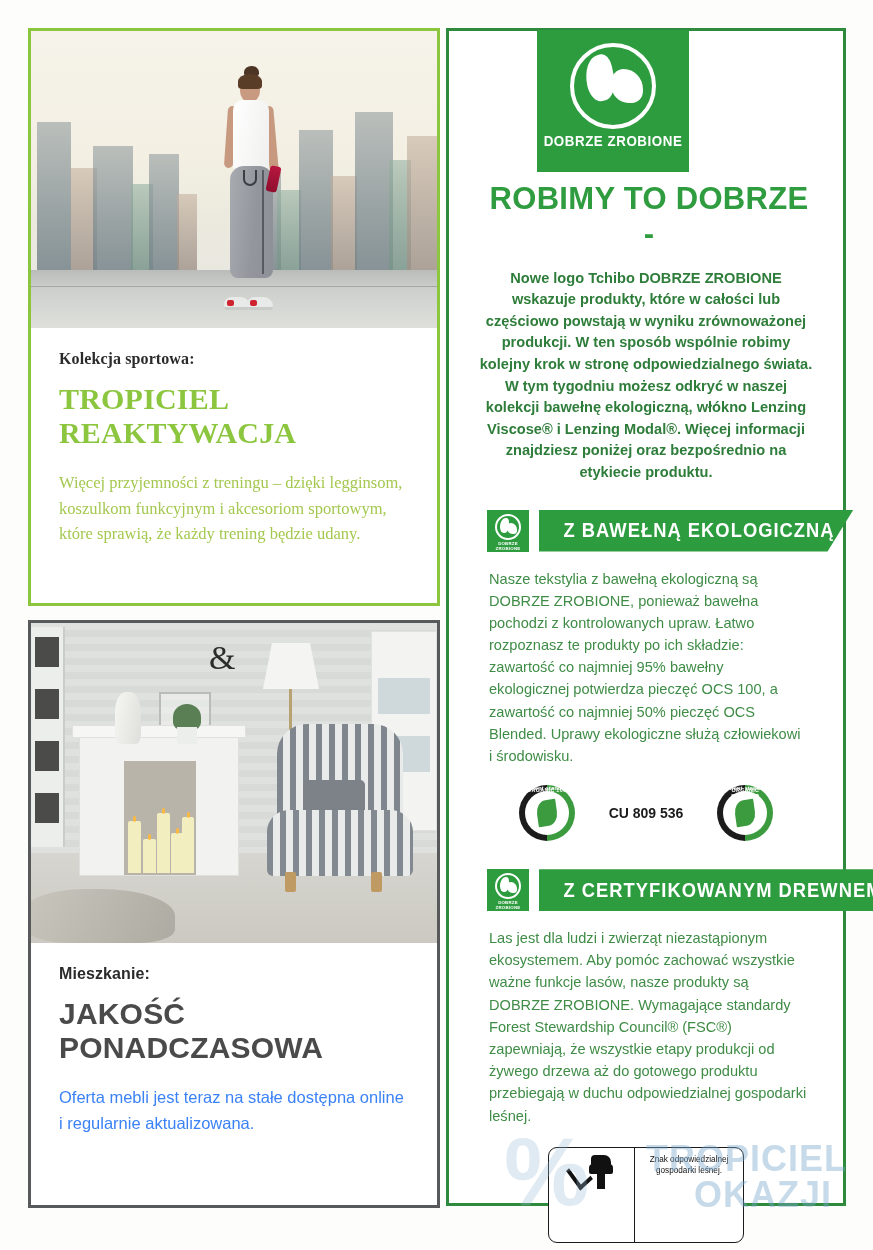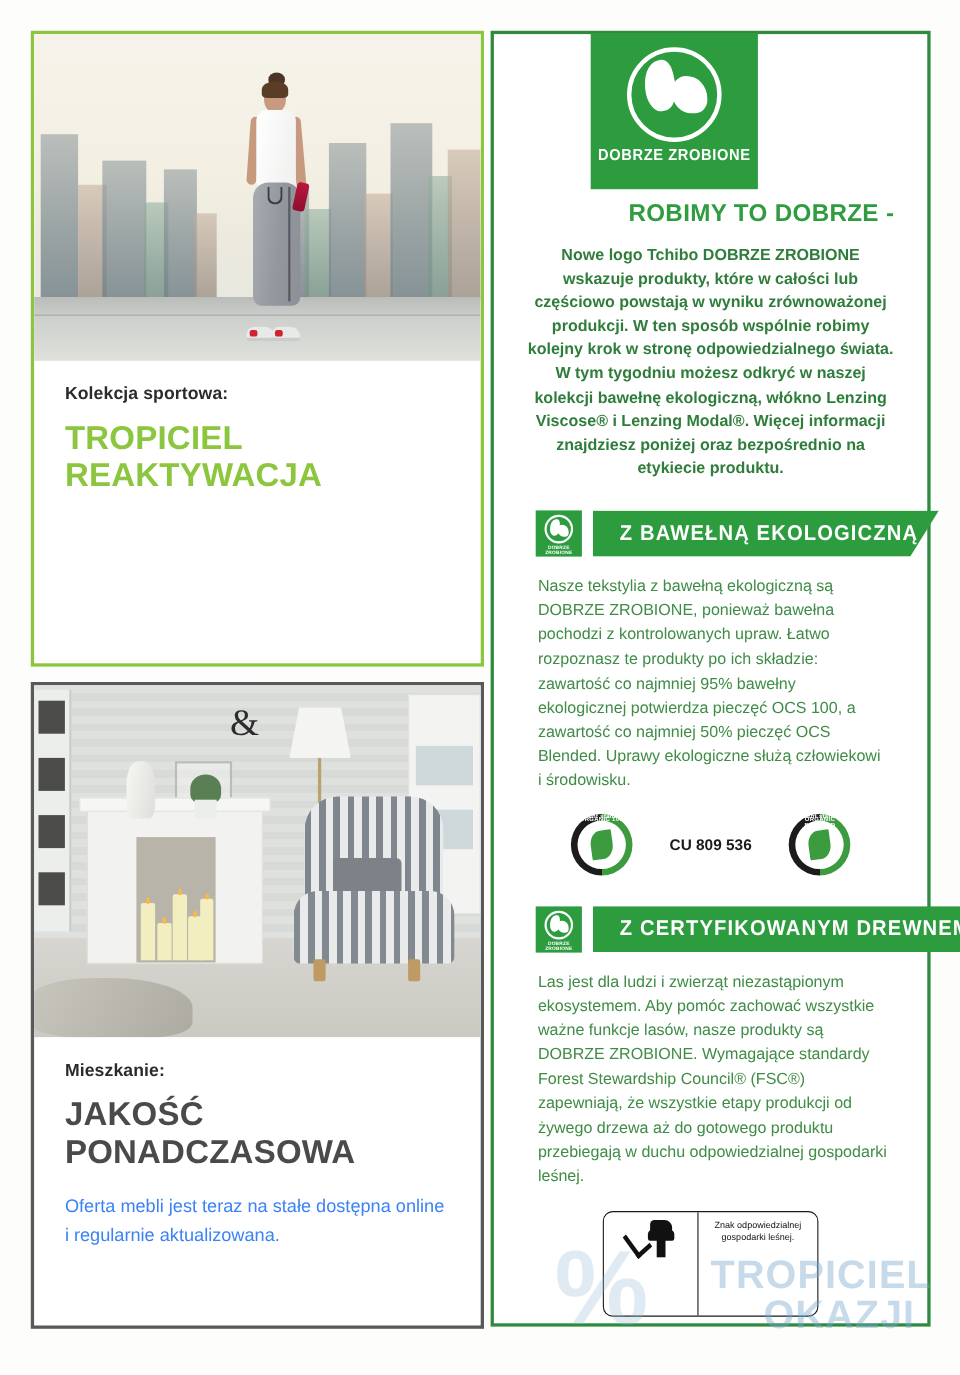--- a/index.html
+++ b/index.html
@@ -19,20 +19,21 @@
   .left-col { position: absolute; left: 0; top: 0; width: 450px; height: 1250px; }
 
   .card {
     position: absolute;
     background: #ffffff;
     overflow: hidden;
   }
   .card-sport {
     left: 28px; top: 28px; width: 412px; height: 578px;
     border: 3px solid #8cc63f;
+    font-family: Liberation Serif, serif;
   }
   .card-home {
     left: 28px; top: 620px; width: 412px; height: 588px;
     border: 3px solid #58595b;
   }
 
   .photo { position: relative; width: 100%; height: 297px; overflow: hidden; }
   .photo-home { height: 320px; }
 
   
@@ -166,22 +167,22 @@
     background: #ffffff; border-radius: 40% 60% 35% 55%;
   }
   .dz-logo .dz-text {
     font-size: 14.5px; font-weight: bold; letter-spacing: .6px;
     font-family: "Liberation Sans Narrow", "Liberation Sans", sans-serif;
     transform: scaleX(.92); white-space: nowrap;
   }
 
   .rp-inner { padding: 150px 30px 0 30px; text-align: center; }
   .rp-title {
-    color: #2f9c3f; font-size: 22px; font-weight: bold; line-height: 1.14;
-    letter-spacing: .3px; text-align: right; padding-left: 6px;
+    color: #2f9c3f; font-size: 31px; font-weight: bold; line-height: 1.14;
+    letter-spacing: .3px; text-align: center; padding-left: 6px;
   }
   .rp-intro {
     margin-top: 16px; color: #2f7d3a; font-size: 14.6px; line-height: 1.48;
     font-weight: bold; text-align: center;
   }
 
   .banner { position: relative; margin: 26px 0 0 8px; height: 42px; display: flex; align-items: center; }
   .banner .badge {
     width: 42px; height: 42px; background: #2d9c3f; flex: 0 0 42px;
     position: relative; color: #fff; text-align: center;
@@ -291,20 +292,21 @@
           <div class="shoe l"></div>
             <div class="shoe r"></div>
         </div>
       </div>
       <div class="card-body">
         <div class="kicker">Kolekcja sportowa:</div>
         <div class="headline green">
           <div>TROPICIEL</div>
           <div>REAKTYWACJA</div>
         </div>
+        <div class="lede green">Więcej przyjemności z treningu – dzięki legginsom, koszulkom funkcyjnym i akcesoriom sportowym, które sprawią, że każdy trening będzie udany.</div>
       </div>
     </div>
 
     <div class="card card-home">
       <div class="photo photo-home">
         <div class="room">
           <div class="wall"></div>
           <div class="floor"></div>
         </div>
         <div class="shelf">

